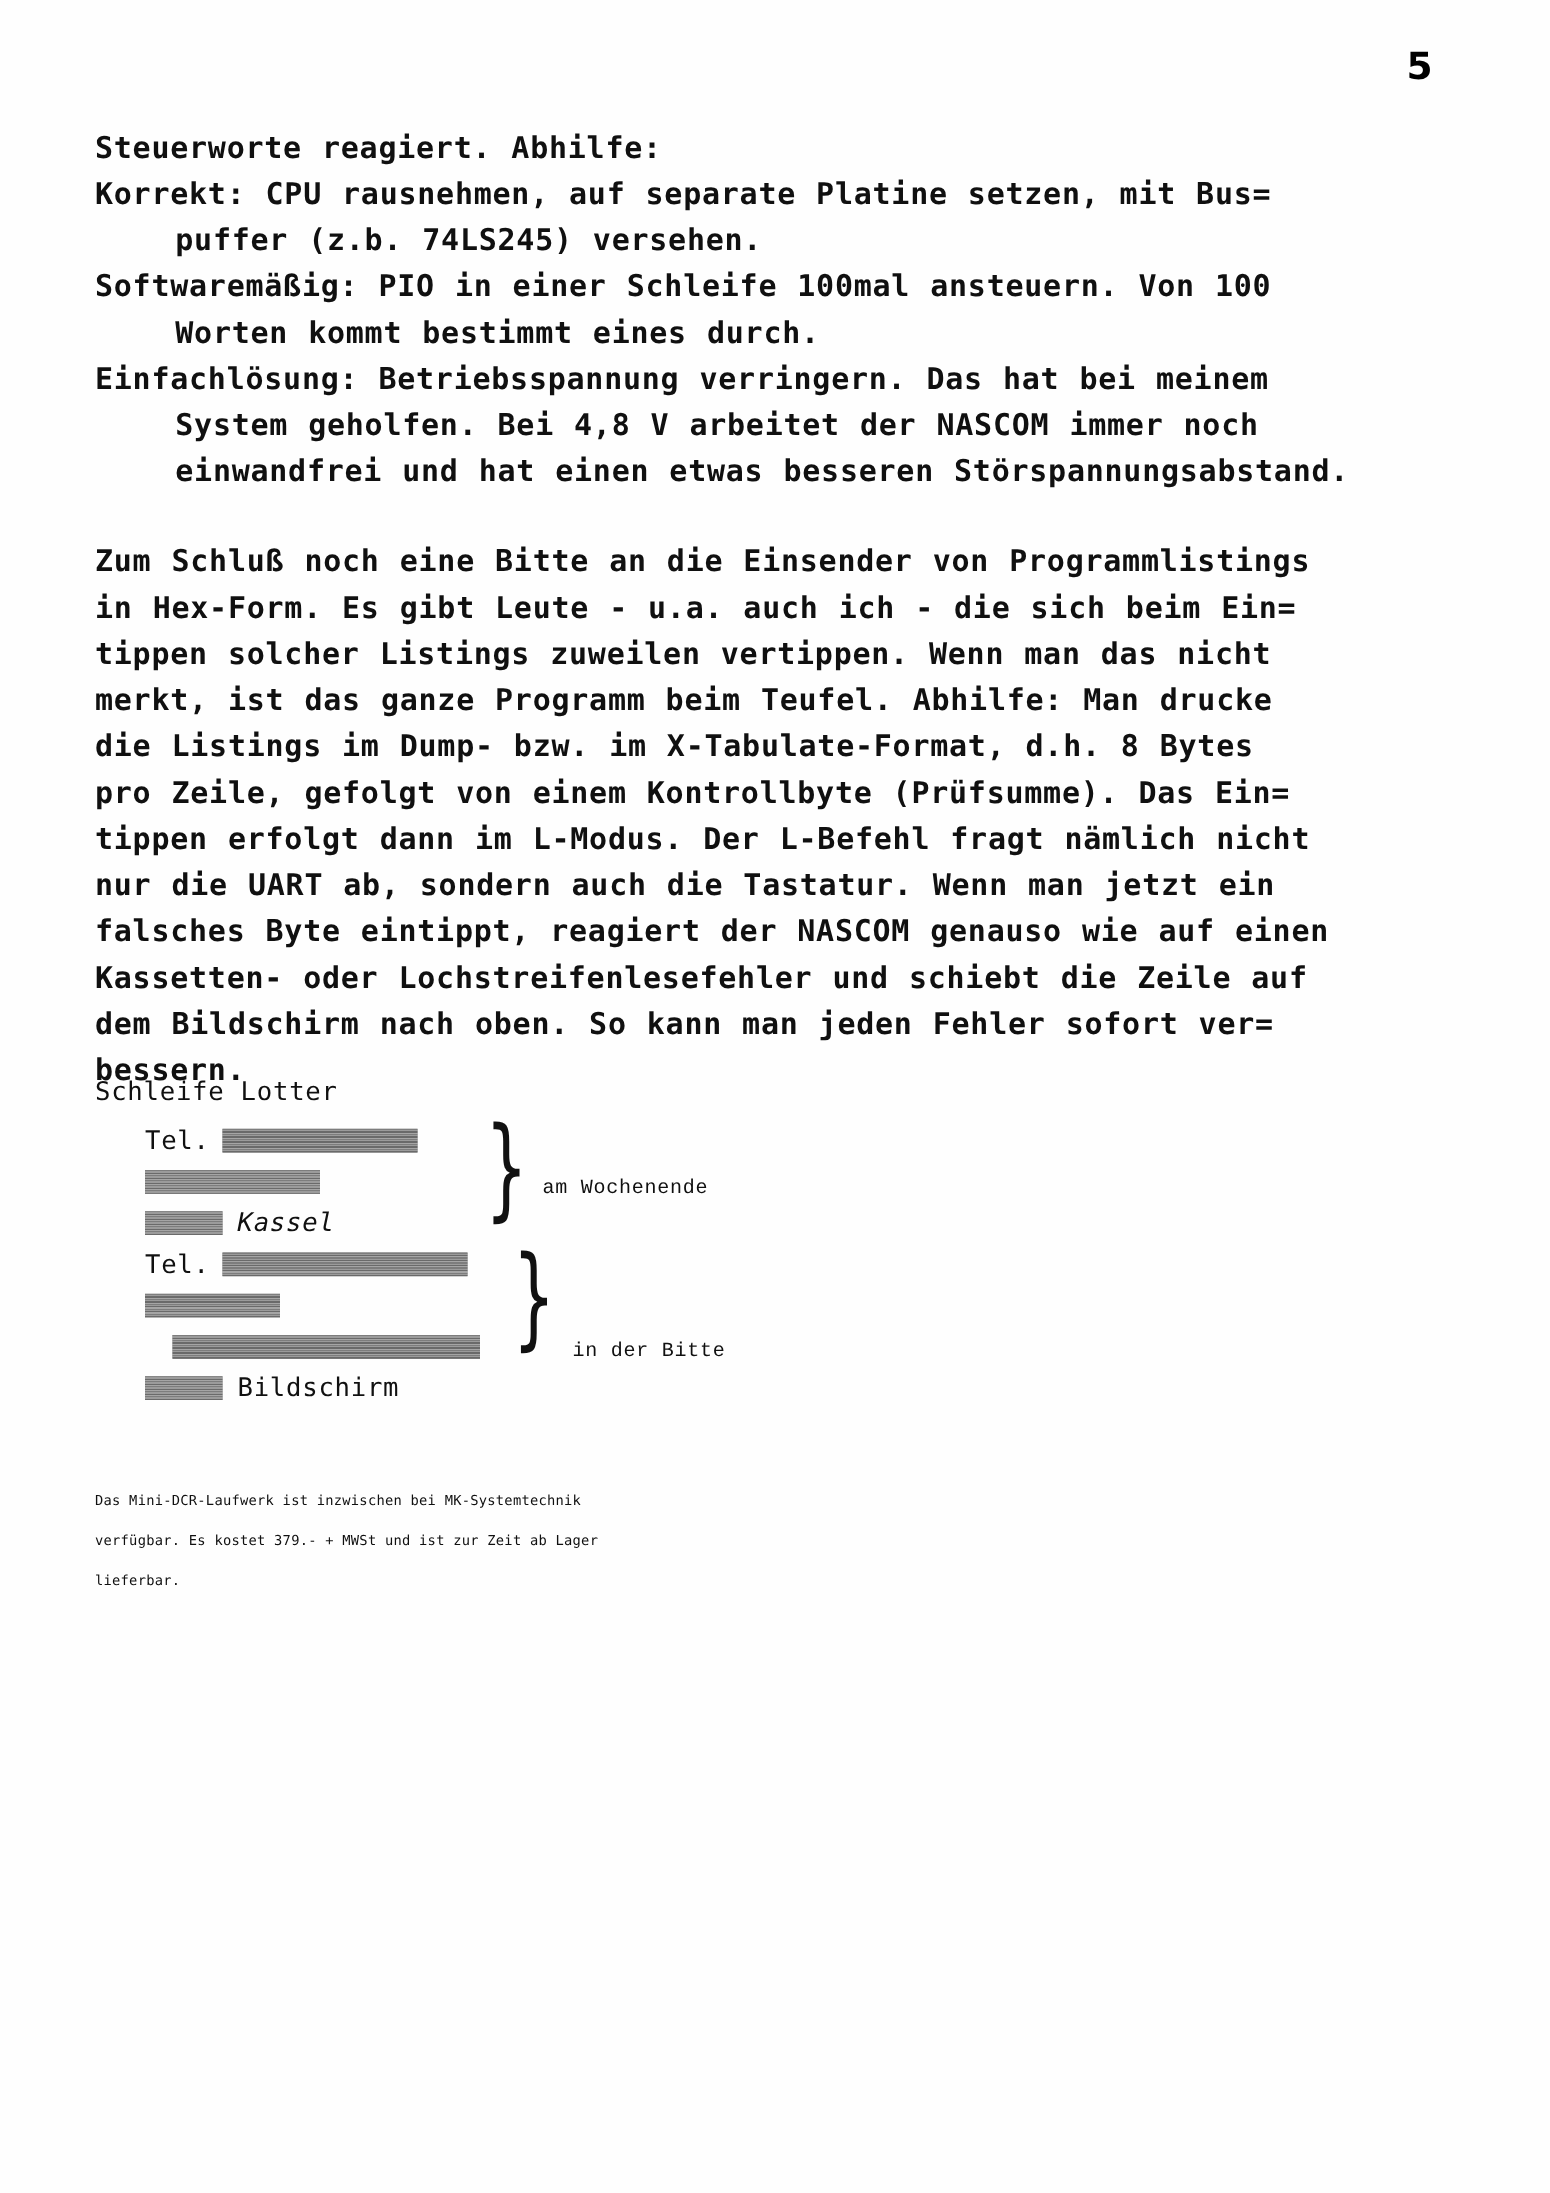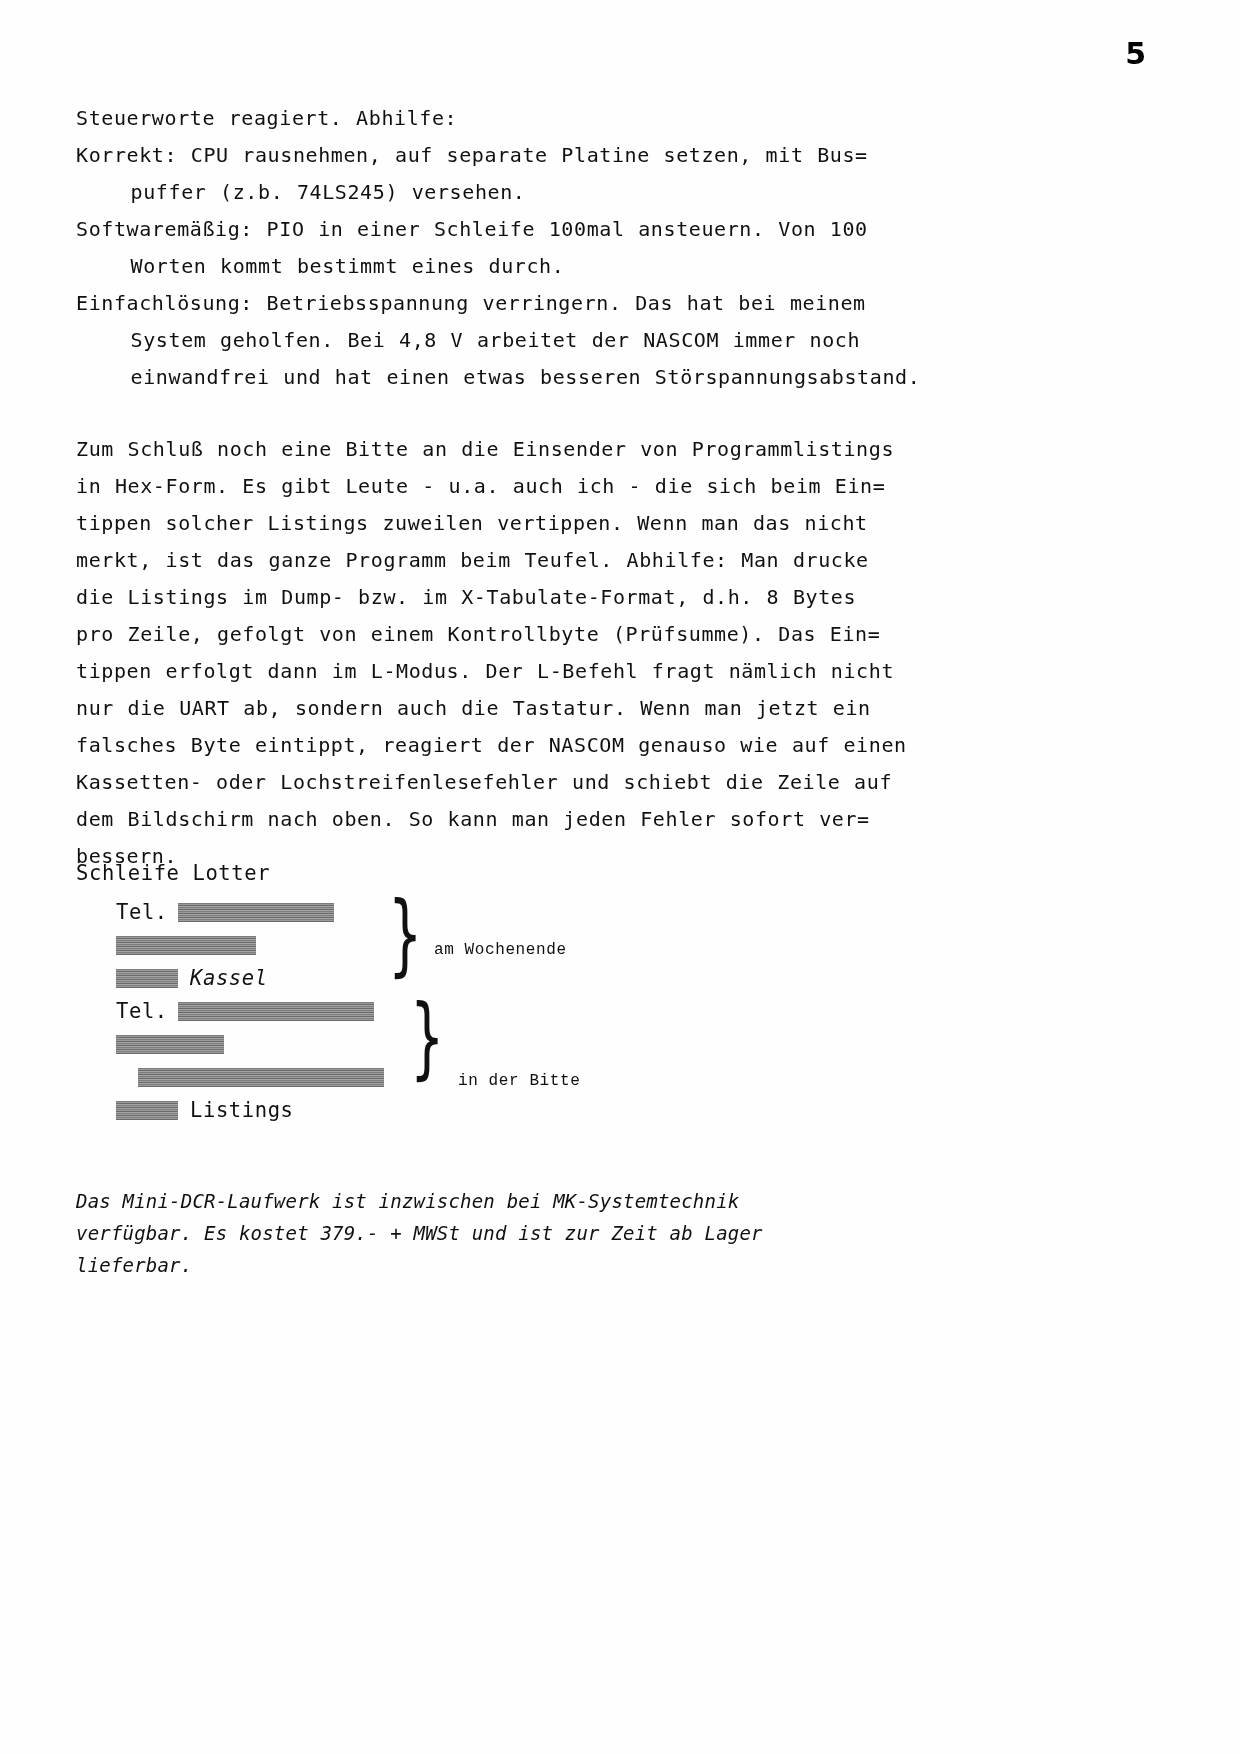--- a/index.html
+++ b/index.html
@@ -32,25 +32,26 @@
     letter-spacing: 0px;
     color: #000;
   }
   .body-text {
     position: absolute;
     left: 76px;
     top: 100px;
     width: 1010px;
   }
   .para {
-    font-size: 20px;
+    font-size: 24px;
     line-height: 37px;
     letter-spacing: 0.6px;
     white-space: pre-wrap;
     word-spacing: 1px;
+    font-weight: bold;
   }
   .para.block-1 { margin-bottom: 35px; }
   .para.block-2 { margin-bottom: 0; }
 
   .signature {
     position: absolute;
     left: 76px;
     top: 855px;
     width: 700px;
     font-size: 20.5px;
@@ -101,25 +102,24 @@
     letter-spacing: 0.6px;
     white-space: pre;
     font-family: Liberation Mono, monospace;
   }
 
   .footnote {
     position: absolute;
     left: 76px;
     top: 1185px;
     width: 900px;
-    font-size: 19px;
+    font-size: 11px;
     line-height: 32px;
     letter-spacing: 0.2px;
     white-space: pre-wrap;
-    font-style: italic;
   }
 </style>
 </head>
 <body>
 
 <div class="page">
 
   <div class="page-number">5</div>
 
   <div class="body-text">
@@ -170,21 +170,21 @@
         <span class="redact" style="width:196px; margin-left:10px;"></span>
       </div>
       <div class="crow">
         <span class="redact" style="width:108px;"></span>
       </div>
       <div class="crow">
         <span class="redact" style="width:246px; margin-left:22px;"></span>
       </div>
       <div class="crow">
         <span class="redact" style="width:62px;"></span>
-        <span class="lbl" style="margin-left:12px;">Listings</span>
+        <span class="lbl" style="margin-left:12px;">Bildschirm</span>
       </div>
       <span class="brace" style="left:334px; top:16px;">}</span>
       <span class="brace-label" style="left:382px; top:68px;">in der Bitte</span>
     </div>
   </div>
 
   <div class="footnote">Das Mini-DCR-Laufwerk ist inzwischen bei MK-Systemtechnik
 verfügbar. Es kostet 379.- + MWSt und ist zur Zeit ab Lager
 lieferbar.</div>
 

